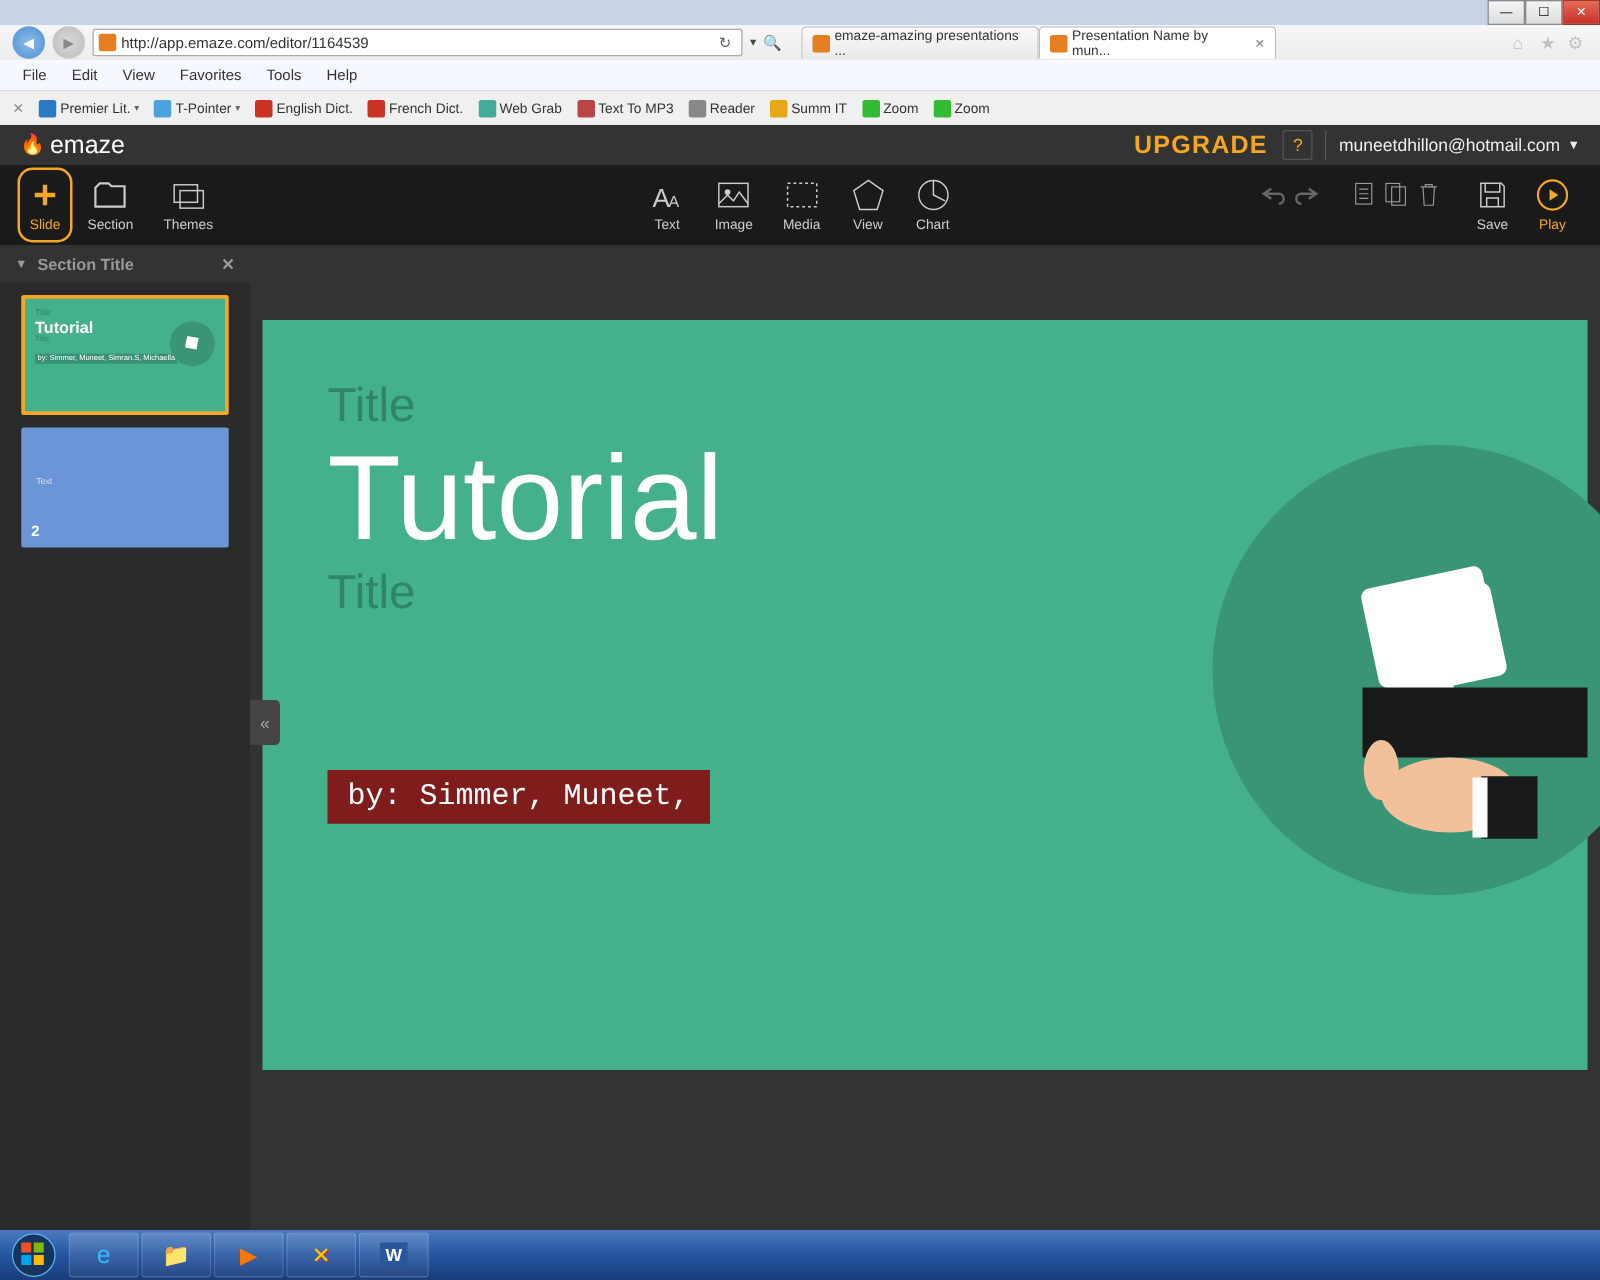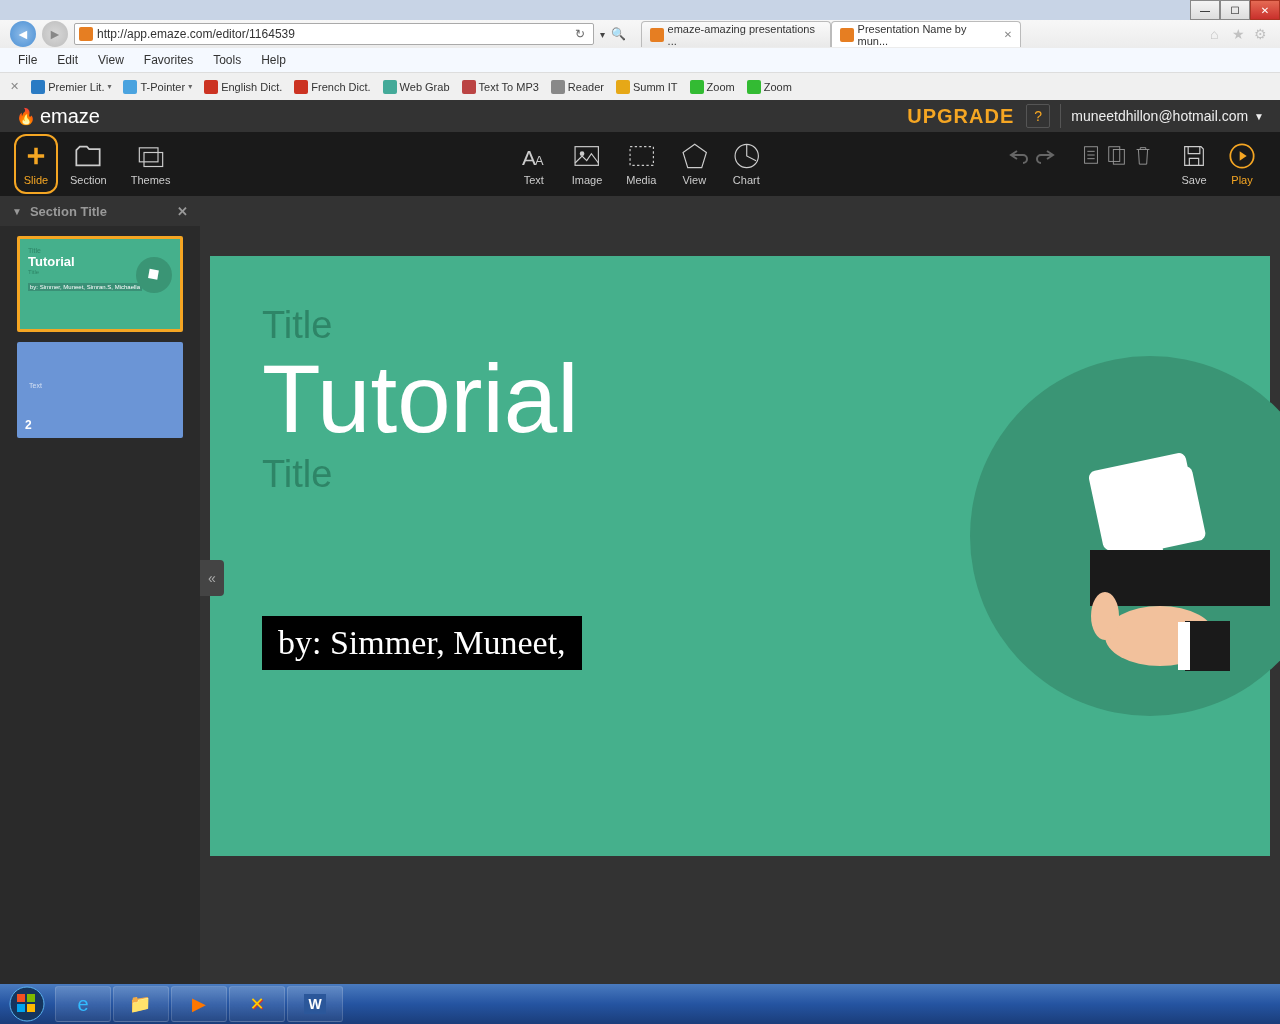--- a/index.html
+++ b/index.html
@@ -71,21 +71,21 @@
 .thumb2 .num { position:absolute; bottom:6px; left:8px; font-size:12px; font-weight:bold; }
 
 
 .canvas-area { position:absolute; top:196px; left:200px; right:0; bottom:40px; background:#333; display:flex; align-items:flex-start; justify-content:center; padding:60px 10px 10px; z-index:40; }
 .expand-handle { position:absolute; left:200px; top:560px; width:24px; height:36px; background:#444; color:#aaa; display:flex; align-items:center; justify-content:center; font-size:14px; border-radius:0 4px 4px 0; z-index:46; }
 .slide-canvas { width:1060px; height:600px; background:#45b08c; position:relative; padding:48px 0 0 52px; }
 .sc-title1 { color:#2e8567; font-size:38px; font-weight:300; }
 .sc-title2 { color:#fff; font-size:96px; font-weight:400; line-height:1; margin:4px 0 6px; }
 .sc-title3 { color:#2e8567; font-size:38px; font-weight:300; }
 .sc-by { margin-top:120px; }
-.sc-by-box { background:#000000; color:#fff; font-size:34px; font-family:Liberation Serif, serif; padding:8px 16px; display:inline-block; }
+.sc-by-box { background:#7f1d1d; color:#fff; font-size:24px; font-family:Liberation Mono, monospace; padding:8px 16px; display:inline-block; }
 .sc-by-line2 { color:#fff; font-size:30px; font-family:Georgia,serif; margin-top:8px; padding-left:16px; }
 .big-circle { position:absolute; right:-60px; top:100px; width:360px; height:360px; background:#3a9575; border-radius:50%; }
 .book-ico { position:absolute; top:70px; left:90px; }
 .sleeve { position:absolute; right:0; bottom:250px; width:180px; height:56px; background:#1a1a1a; }
 
 
 .taskbar { position:absolute; bottom:0; left:0; right:0; height:40px; background:linear-gradient(#4a7bbf,#2554a1,#1a3d7a); display:flex; align-items:center; z-index:100; }
 .start-orb { width:54px; height:40px; display:flex; align-items:center; justify-content:center; }
 .task-icon { width:56px; height:36px; margin:2px 1px; background:linear-gradient(rgba(255,255,255,0.15),rgba(255,255,255,0.05)); border:1px solid rgba(255,255,255,0.15); border-radius:3px; display:flex; align-items:center; justify-content:center; }
 .systray { margin-left:auto; display:flex; align-items:center; gap:10px; padding:0 10px; color:#fff; font-size:11px; }

